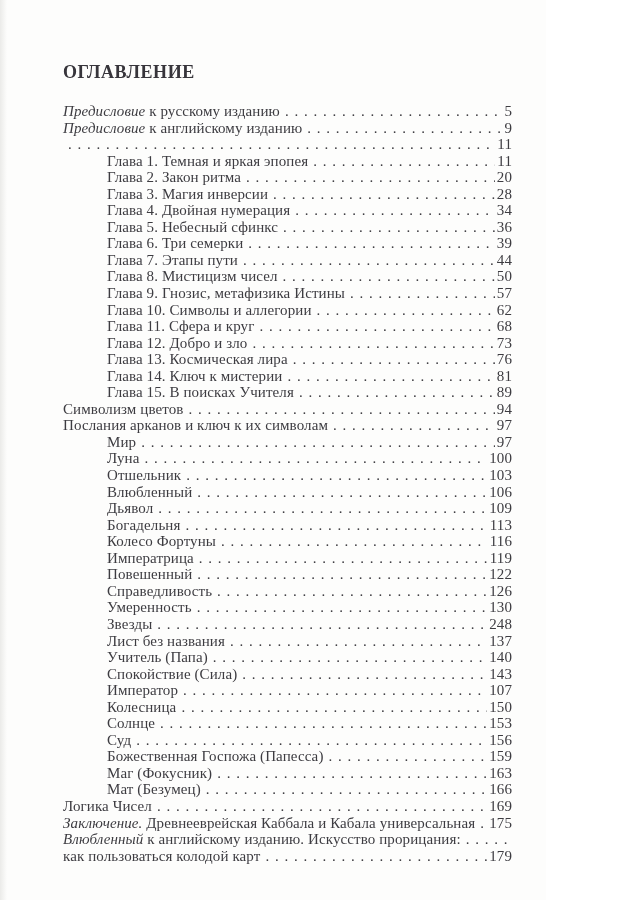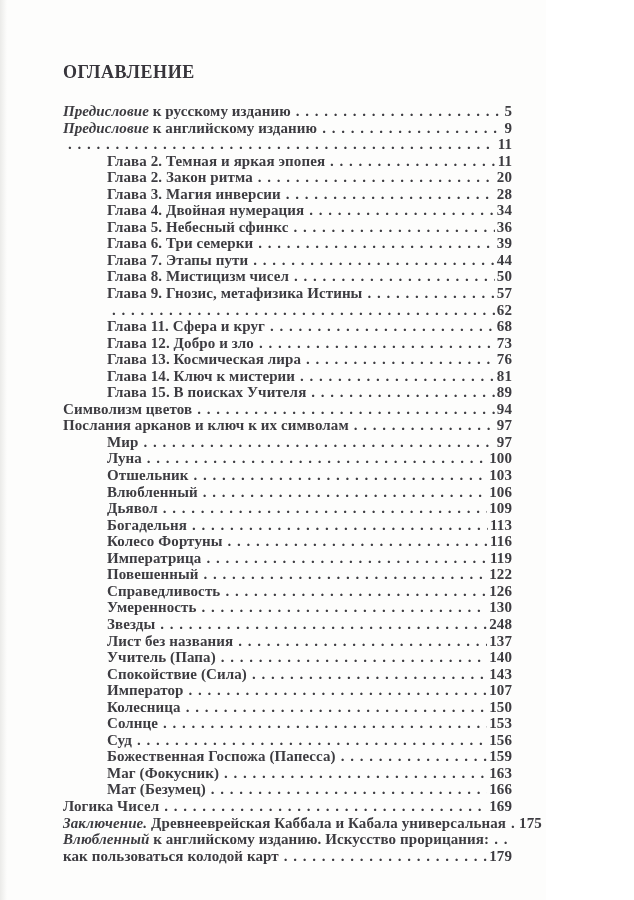--- a/index.html
+++ b/index.html
@@ -16,21 +16,21 @@
     color: #3d3c41;
   }
   .content { padding: 62px 34px 0 63px; }
   h1.title {
     font-size: 18px;
     font-weight: bold;
     letter-spacing: 0.6px;
     color: #37353b;
     margin: 0 0 20px 0;
   }
-  .toc { font-size: 15px; letter-spacing: 0.1px; font-weight: bold; }
+  .toc { font-size: 15px; letter-spacing: 0.1px; }
   .row {
     display: flex;
     align-items: baseline;
     line-height: 16.55px;
     height: 16.55px;
   }
   .row.indent { padding-left: 44px; }
   .label { white-space: nowrap; }
   .it { font-style: italic; }
   .leader {
@@ -64,21 +64,21 @@
     <span class="leader"></span>
     <span class="page-num">9</span>
   </div>
 
   <div class="row">
     <span class="leader"></span>
     <span class="page-num">11</span>
   </div>
 
   <div class="row indent">
-    <span class="label"><i class="it"></i><span class="txt">Глава 2. Темная и яркая эпопея</span></span>
+    <span class="label"><i class="it"></i><span class="txt">Глава 1. Темная и яркая эпопея</span></span>
     <span class="leader"></span>
     <span class="page-num">11</span>
   </div>
 
   <div class="row indent">
     <span class="label"><i class="it"></i><span class="txt">Глава 2. Закон ритма</span></span>
     <span class="leader"></span>
     <span class="page-num">20</span>
   </div>
 
@@ -118,20 +118,21 @@
     <span class="page-num">50</span>
   </div>
 
   <div class="row indent">
     <span class="label"><i class="it"></i><span class="txt">Глава 9. Гнозис, метафизика Истины</span></span>
     <span class="leader"></span>
     <span class="page-num">57</span>
   </div>
 
   <div class="row indent">
+    <span class="label"><i class="it"></i><span class="txt">Глава 10. Символы и аллегории</span></span>
     <span class="leader"></span>
     <span class="page-num">62</span>
   </div>
 
   <div class="row indent">
     <span class="label"><i class="it"></i><span class="txt">Глава 11. Сфера и круг</span></span>
     <span class="leader"></span>
     <span class="page-num">68</span>
   </div>
 

